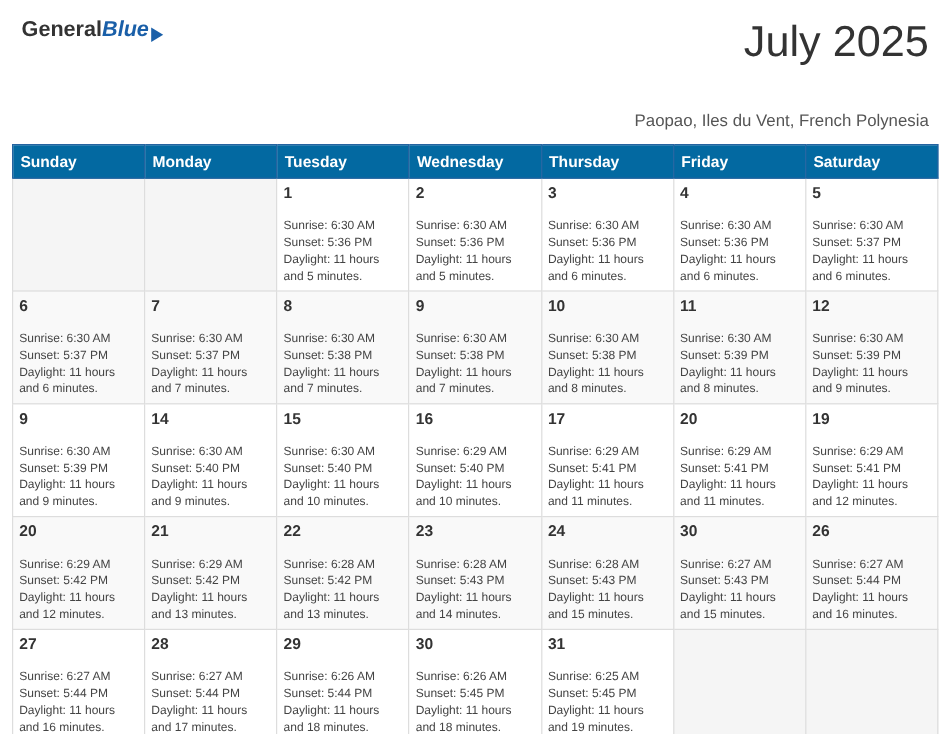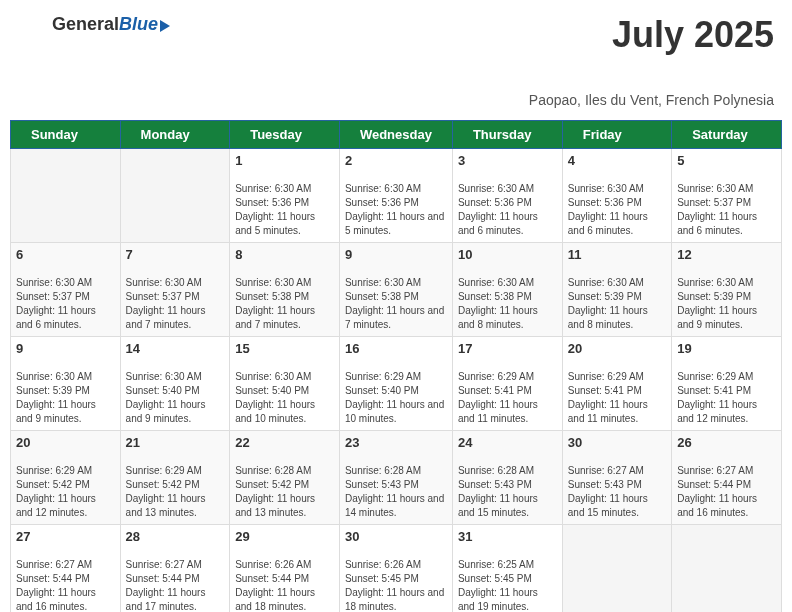--- a/index.html
+++ b/index.html
@@ -17,22 +17,21 @@
       margin-bottom: 8px;
       padding: 4px 8px;
     }
     .logo {
       display: flex;
       flex-direction: column;
       align-items: flex-start;
     }
     .logo-text {
       display: flex;
-      align-items: center;
-      margin-left: 34px;
+      align-items: flex-end;
     }
     .logo-general {
       font-size: 18px;
       font-weight: bold;
       color: #333;
     }
     .logo-blue {
       font-size: 18px;
       font-weight: bold;
       color: #1a5fa8;
@@ -46,37 +45,37 @@
       border-bottom: 6px solid transparent;
       margin-left: 2px;
       margin-top: 2px;
     }
     .title-section {
       text-align: right;
     }
     .month-title {
       font-size: 36px;
       color: #333;
-      font-weight: bold;
+      font-weight: normal;
     }
     .location-title {
       font-size: 14px;
       color: #555;
       margin-top: 36px;
     }
     .calendar {
       width: 100%;
       border-collapse: collapse;
       border: 1px solid #ccc;
     }
     .calendar th {
-      background-color: #15803d;
+      background-color: #0369a1;
       color: #fff;
       text-align: left;
-      padding: 6px 20px;
+      padding: 6px 6px;
       font-size: 13px;
       font-weight: bold;
       border: 1px solid #2563a0;
     }
     .calendar td {
       vertical-align: top;
       padding: 4px 5px;
       border: 1px solid #ddd;
       width: calc(100% / 7);
       min-height: 80px;

